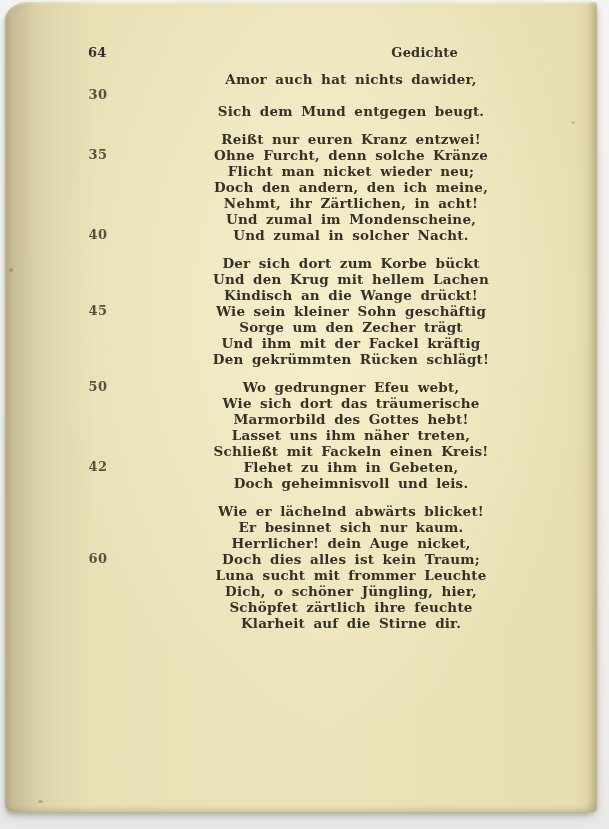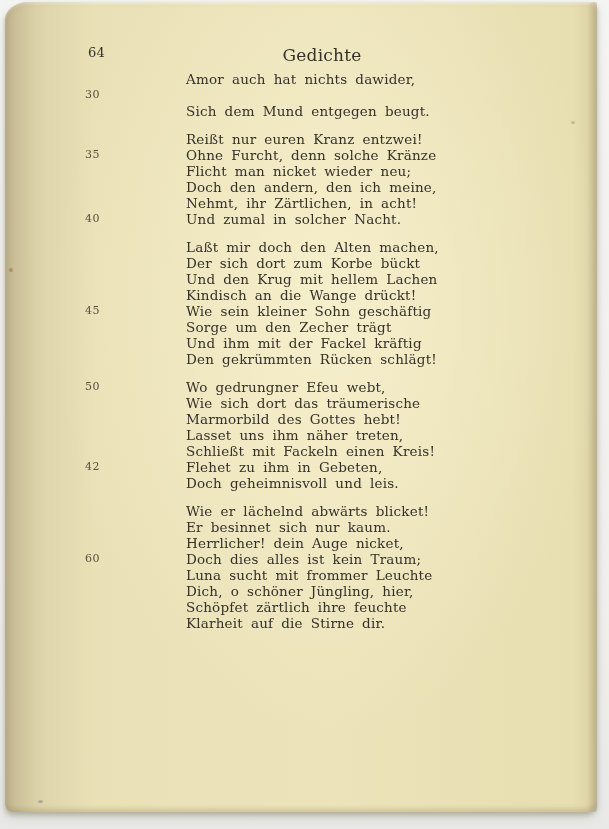--- a/index.html
+++ b/index.html
@@ -32,36 +32,36 @@
   .edge-strip-right{
     position:absolute;right:0;top:0;bottom:0;width:10px;border-radius:inherit;
     background:linear-gradient(270deg, rgba(130,115,75,.30) 0%, rgba(130,115,75,0) 100%);
     pointer-events:none;
   }
   .speck{position:absolute;border-radius:50%;pointer-events:none;}
   .speck.s1{left:38px;top:800px;width:5px;height:3px;background:rgba(140,135,120,.55);}
   .speck.s2{left:9px;top:268px;width:4px;height:4px;background:rgba(150,95,60,.45);}
   .speck.s3{left:571px;top:121px;width:4px;height:3px;background:rgba(160,150,120,.5);}
   
-  .ink{color:#35302a;font-weight:400;letter-spacing:.2px;}
+  .ink{color:#35302a;font-weight:700;letter-spacing:.2px;}
   .head-pagenum{
     position:absolute;left:88px;top:45px;font-size:13px;
   }
   .head-title{
-    position:absolute;left:186px;top:45px;width:272px;text-align:center;font-size:17px;
+    position:absolute;left:186px;top:45px;width:272px;text-align:right;font-size:13px;
   }
-  .poem{position:absolute;left:186px;top:71px;width:330px;}
+  .poem{position:absolute;left:186px;top:71px;width:330px;text-align:center;}
   .stanza{margin:0 0 12px 0;}
   .poem-line{
     position:relative;height:16px;line-height:16px;font-size:13.5px;
     white-space:nowrap;word-spacing:3.5px;
   }
   .line-no{
     position:absolute;left:-101px;top:2px;width:26px;
-    font-size:11px;line-height:12px;font-weight:400;
+    font-size:13px;line-height:12px;font-weight:700;
     color:#59523f;letter-spacing:.5px;
   }
 </style>
 </head>
 <body>
 
 <div class="screen">
 
   <div class="page">
     <div class="gutter-shadow"></div>
@@ -81,24 +81,24 @@
         <div class="poem-line"><span class="line-text ink">Amor auch hat nichts dawider,</span></div>
         <div class="poem-line"><span class="line-no">30</span></div>
         <div class="poem-line"><span class="line-text ink">Sich dem Mund entgegen beugt.</span></div>
       </div>
       <div class="stanza">
         <div class="poem-line"><span class="line-text ink">Reißt nur euren Kranz entzwei!</span></div>
         <div class="poem-line"><span class="line-no">35</span><span class="line-text ink">Ohne Furcht, denn solche Kränze</span></div>
         <div class="poem-line"><span class="line-text ink">Flicht man nicket wieder neu;</span></div>
         <div class="poem-line"><span class="line-text ink">Doch den andern, den ich meine,</span></div>
         <div class="poem-line"><span class="line-text ink">Nehmt, ihr Zärtlichen, in acht!</span></div>
+        <div class="poem-line"><span class="line-text ink">Und zumal im Mondenscheine,</span></div>
         <div class="poem-line"><span class="line-no">40</span><span class="line-text ink">Und zumal in solcher Nacht.</span></div>
       </div>
       <div class="stanza">
-        <div class="poem-line"><span class="line-text ink">Laßt mir doch den Alten machen,</span></div>
         <div class="poem-line"><span class="line-text ink">Der sich dort zum Korbe bückt</span></div>
         <div class="poem-line"><span class="line-text ink">Und den Krug mit hellem Lachen</span></div>
         <div class="poem-line"><span class="line-text ink">Kindisch an die Wange drückt!</span></div>
         <div class="poem-line"><span class="line-no">45</span><span class="line-text ink">Wie sein kleiner Sohn geschäftig</span></div>
         <div class="poem-line"><span class="line-text ink">Sorge um den Zecher trägt</span></div>
         <div class="poem-line"><span class="line-text ink">Und ihm mit der Fackel kräftig</span></div>
         <div class="poem-line"><span class="line-text ink">Den gekrümmten Rücken schlägt!</span></div>
       </div>
       <div class="stanza">
         <div class="poem-line"><span class="line-no">50</span><span class="line-text ink">Wo gedrungner Efeu webt,</span></div>

